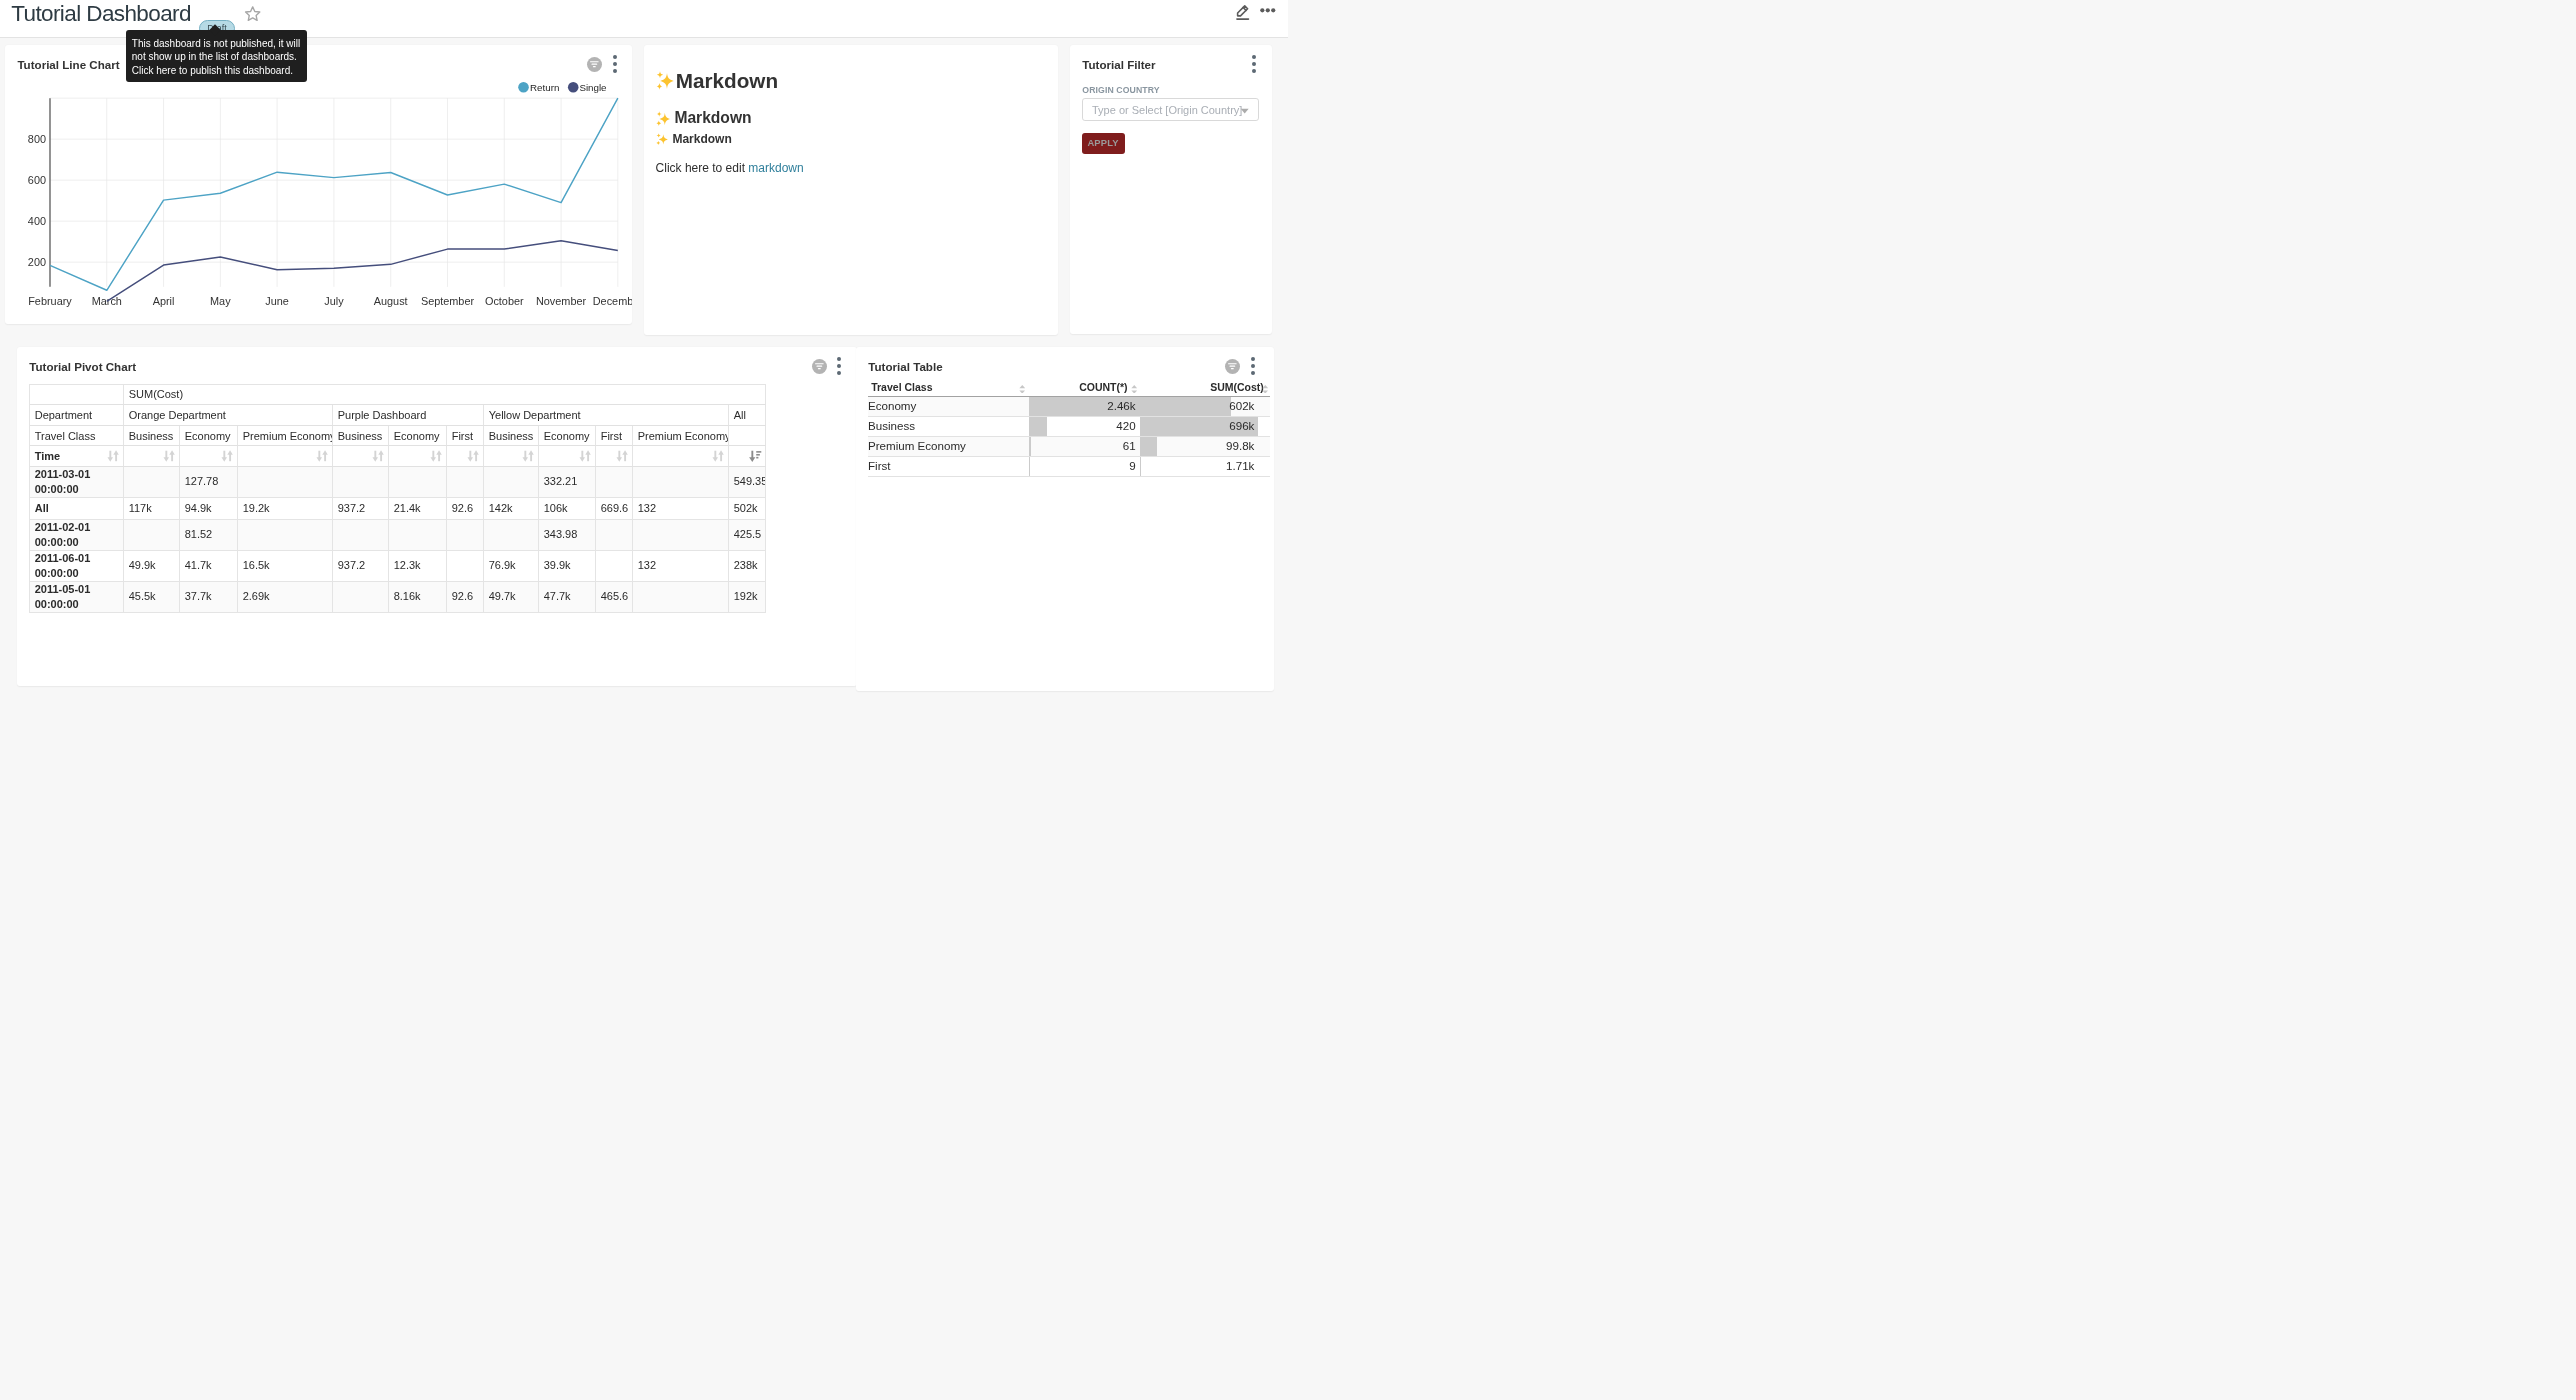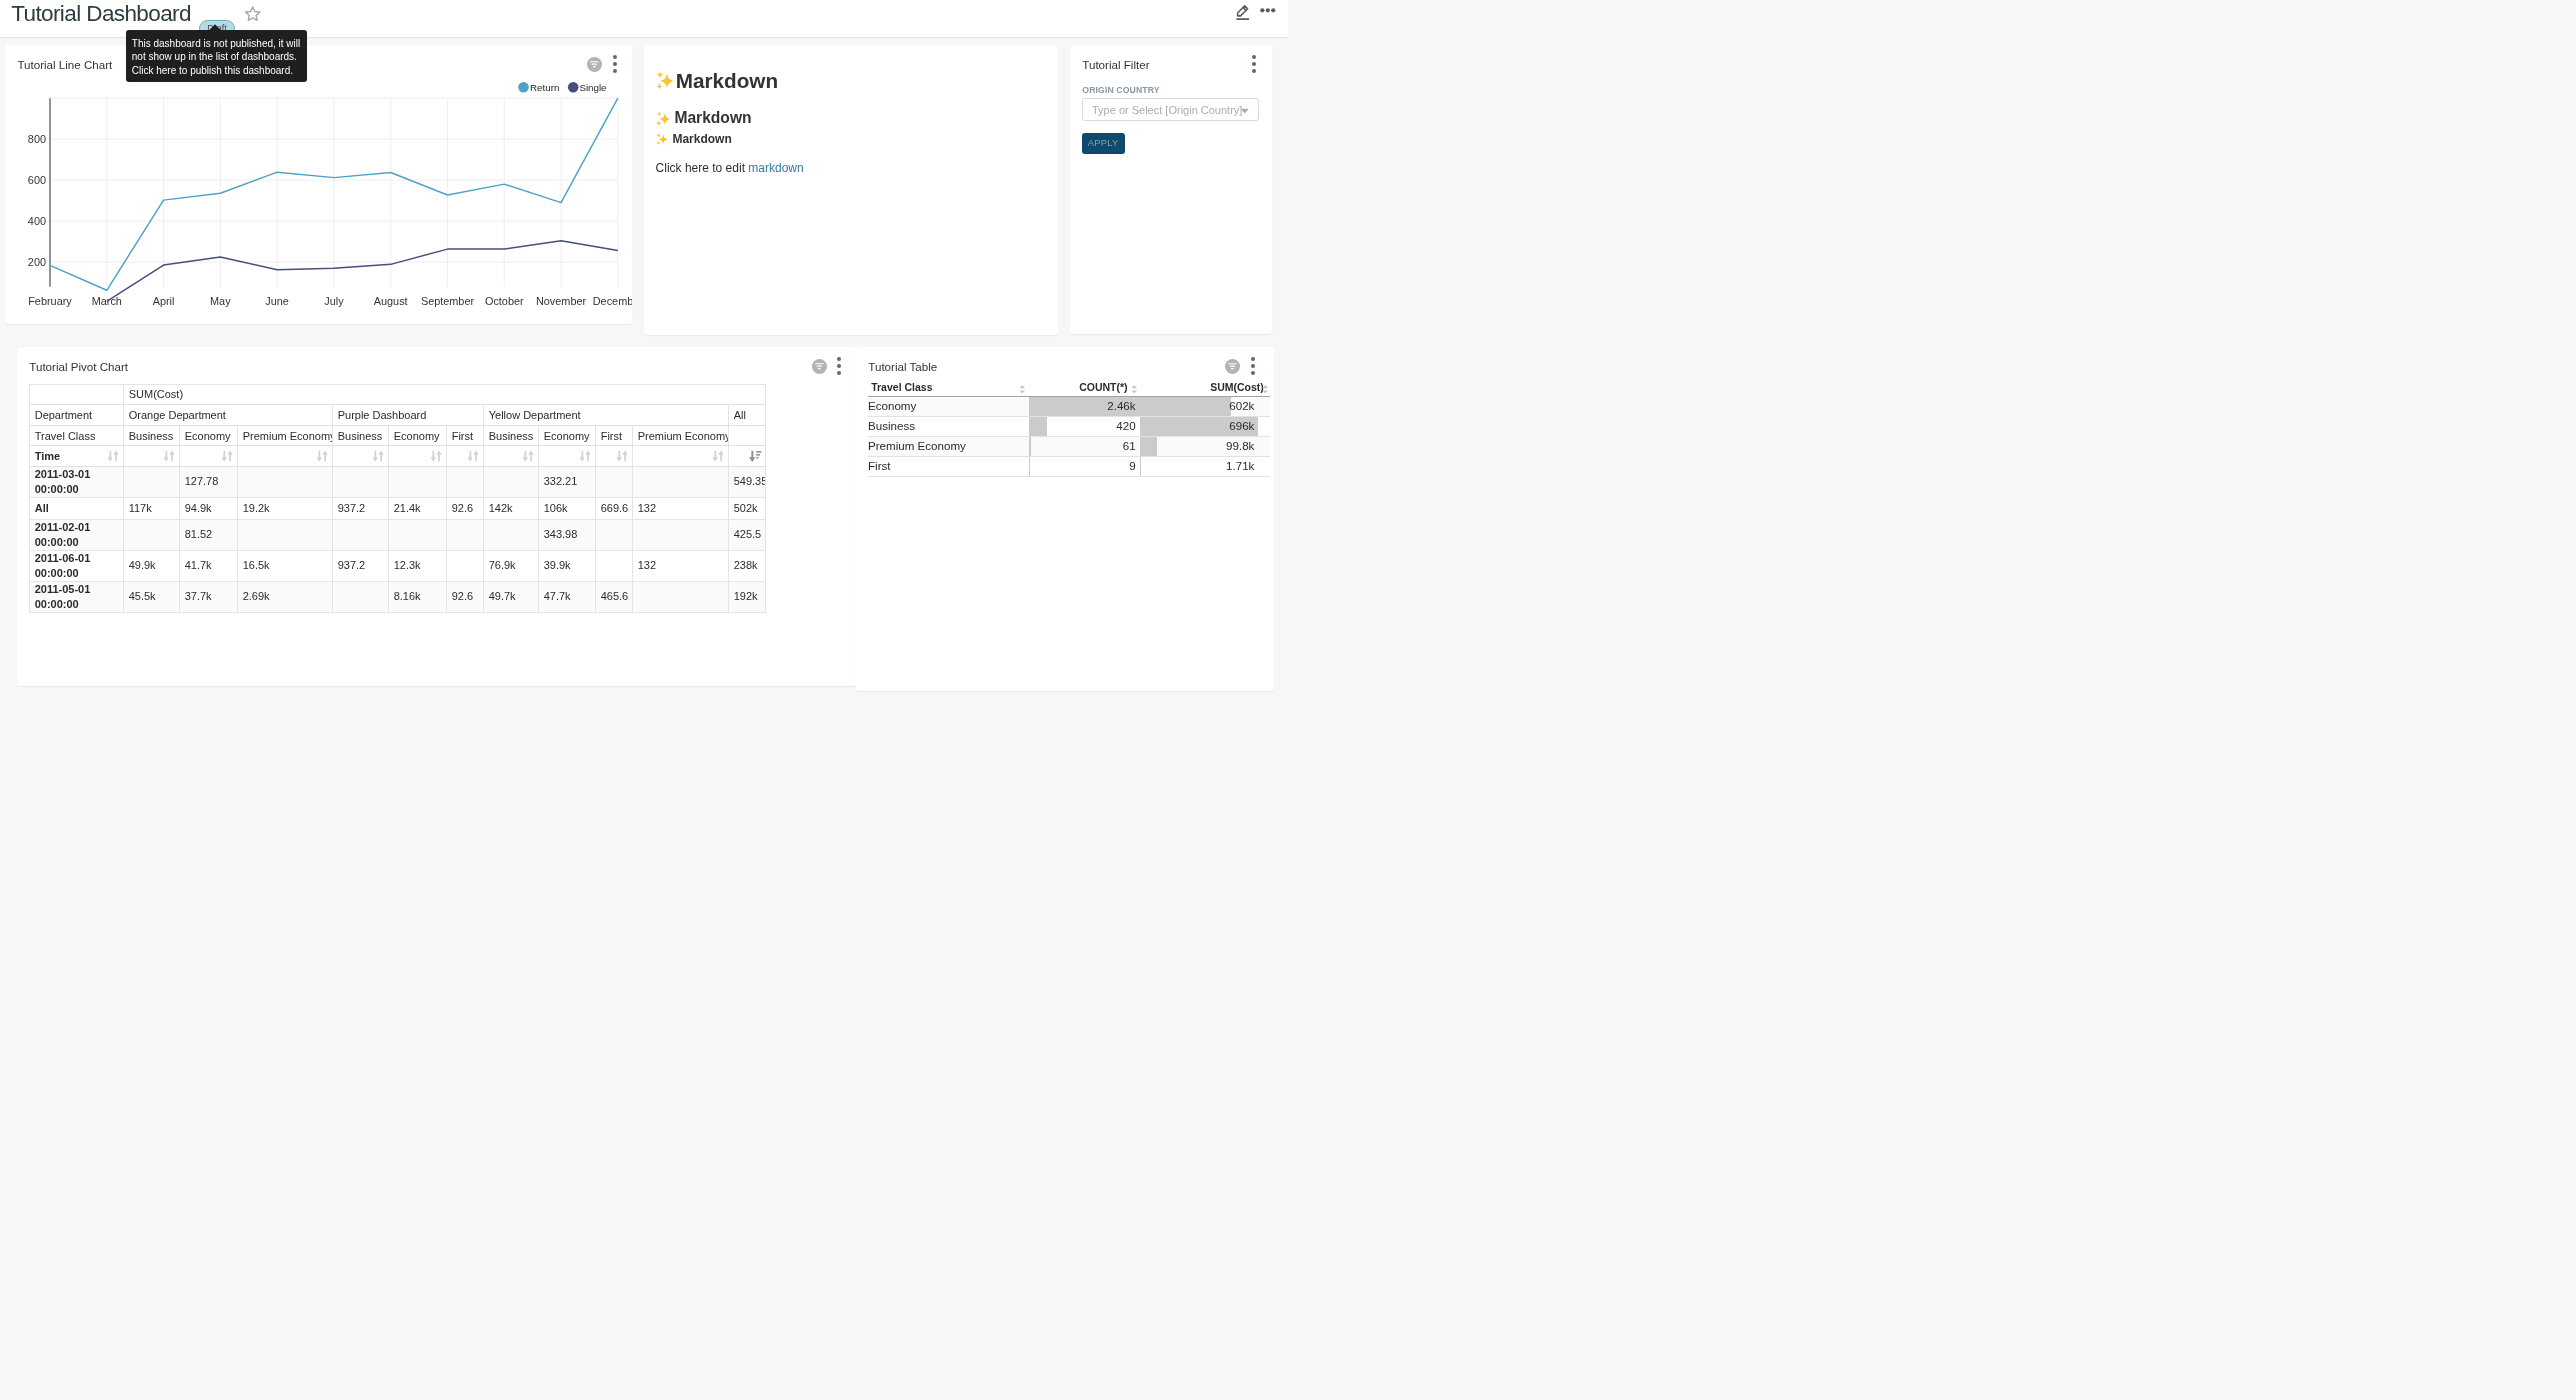--- a/index.html
+++ b/index.html
@@ -11,39 +11,39 @@
 #pencil { position:absolute; left:1234px; top:2.2px; }
 #hdots { position:absolute; left:1260px; top:7.1px; }
 #tooltip { position:absolute; left:126px; top:30px; width:181px; height:52px; background:#1F1F1F; border-radius:2.9px; z-index:20; color:#FFFFFF; font-size:10px; line-height:13.5px; padding:6.5px 0 0 5.8px; }
 #tooltip .arrow { position:absolute; left:85px; top:-3.6px; width:8px; height:8px; background:#1F1F1F; transform:rotate(45deg); }
 .card { position:absolute; background:#FFFFFF; border-radius:2.9px; box-shadow:0 0.7px 1.5px rgba(0,0,0,0.06); overflow:hidden; }
 #c-line   { left:5.1px;    top:45px;  width:627px; height:279px; }
 #c-md     { left:644px;  top:45px;  width:414px; height:290px; }
 #c-filter { left:1070px; top:45px;  width:202px; height:289px; }
 #c-pivot  { left:17px;    top:347px; width:840px; height:339px; }
 #c-table  { left:856px; top:347px; width:418px; height:344px; }
-.ctitle { position:absolute; left:12.3px; top:13.4px; font-size:11.6px; font-weight:400; color:#333333; }
+.ctitle { position:absolute; left:12.3px; top:13.4px; font-size:11.6px; font-weight:700; color:#333333; }
 .fcircle { position:absolute; width:15.2px; height:15.2px; border-radius:50%; background:#B3B3B3; }
 .fcircle svg { position:absolute; left:3.3px; top:4.4px; }
 .vdots { position:absolute; width:3.6px; height:29px; }
 .vdots i { position:absolute; left:0; width:3.9px; height:3.9px; border-radius:50%; background:#5D6974; }
 .vdots i:nth-child(1){top:0;} .vdots i:nth-child(2){top:6.9px;} .vdots i:nth-child(3){top:13.8px;}
 
 #c-md h1 { position:absolute; left:11.6px; top:22.5px; font-size:20.7px; font-weight:700; color:#333; line-height:25px; }
 #c-md h2 { position:absolute; left:11.6px; top:64px; font-size:15.6px; font-weight:700; color:#333; line-height:18px; }
 #c-md h3 { position:absolute; left:11.6px; top:87px; font-size:12px; font-weight:700; color:#333; line-height:14.5px; }
 #c-md p  { position:absolute; left:11.6px; top:116px; font-size:12px; color:#2E2E2E; line-height:15.2px; }
 #c-md p a { color:#2F7F9B; text-decoration:none; }
 .spark { display:inline-block; }
 
 #fl-label { position:absolute; left:12.3px; top:40px; font-size:8.7px; font-weight:700; color:#8A96A0; letter-spacing:0.1px; }
 #fl-select { position:absolute; left:12.3px; top:53px; width:177px; height:23px; border:0.7px solid #D9D9D9; border-radius:2.9px; background:#fff; }
 #fl-select span { position:absolute; left:8.7px; top:5.1px; font-size:11px; color:#A9AEB5; }
 #fl-select svg { position:absolute; right:8.7px; top:9px; }
-#fl-apply { position:absolute; left:11.6px; top:88px; width:43px; height:20.7px; background:#0c4a6e; border-radius:2.9px; color:#9A9A9A; font-size:9.4px; font-weight:400; letter-spacing:0.2px; text-align:center; line-height:20.7px; }
+#fl-apply { position:absolute; left:11.6px; top:88px; width:43px; height:20.7px; background:#7f1d1d; border-radius:2.9px; color:#9A9A9A; font-size:9.4px; font-weight:700; letter-spacing:0.2px; text-align:center; line-height:20.7px; }
 
 #pvt { position:absolute; left:12px; top:37px; border-collapse:separate; border-spacing:0; table-layout:fixed; width:737px; font-size:11px; color:#2B2B2B; border-top:0.7px solid #E4E4E4; border-left:0.7px solid #E4E4E4; }
 #pvt th, #pvt td { border-right:0.7px solid #E4E4E4; border-bottom:0.7px solid #E4E4E4; padding:0 0 0 4.7px; overflow:hidden; white-space:nowrap; vertical-align:middle; font-weight:400; text-align:left; position:relative; }
 #pvt .hdr { font-weight:700; }
 #pvt tr:nth-child(1) th, #pvt tr:nth-child(2) th, #pvt tr:nth-child(3) th, #pvt tr:nth-child(4) th { border-bottom-width:1.5px; border-bottom-color:#E1E1E1; }
 #pvt td { line-height:15px; }
 #pvt tr.odd td { background:#FAFAFA; }
 .srt { position:absolute; right:3.6px; top:3.6px; }
 
 #tbl { position:absolute; left:11.6px; top:30.5px; width:402px; font-size:11.6px; color:#2B2B2B; }

